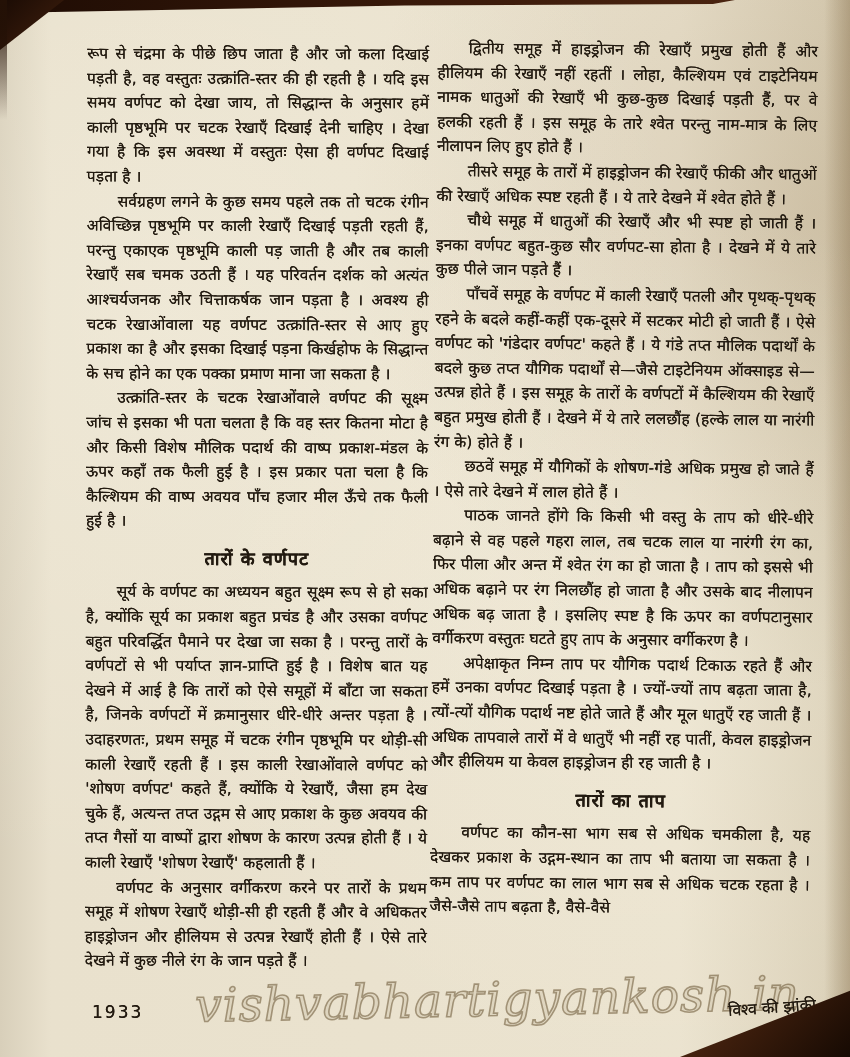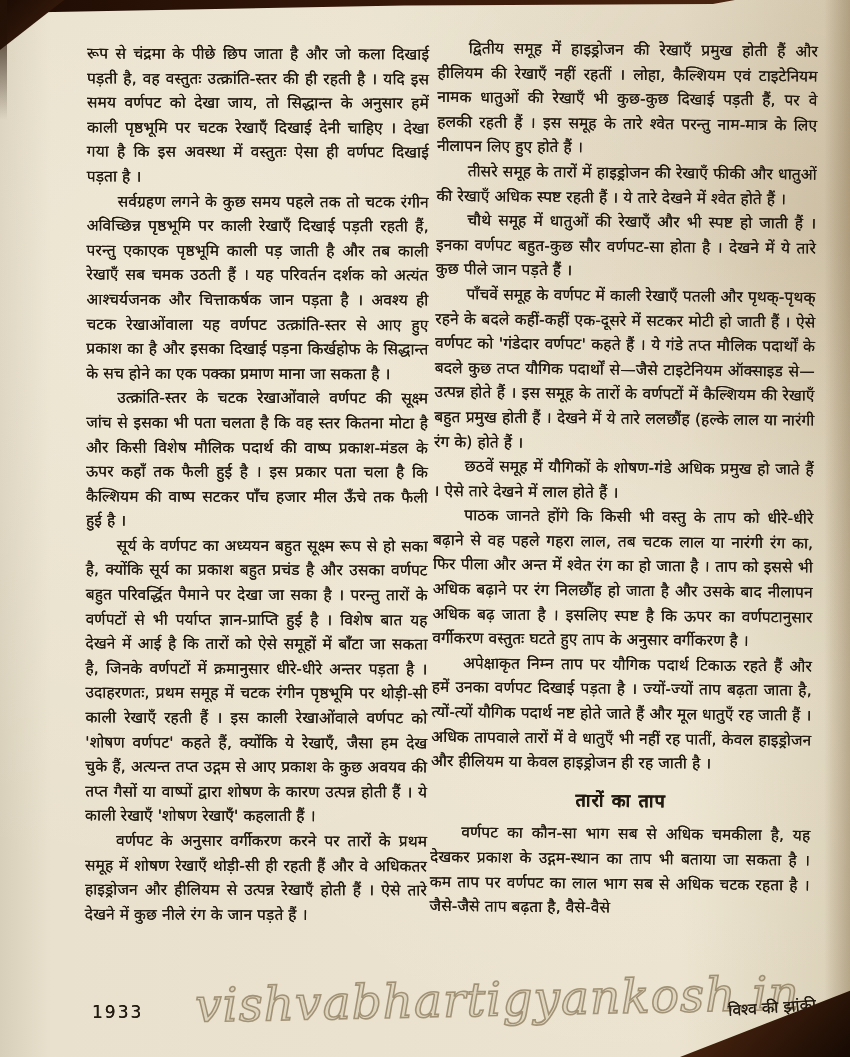--- a/index.html
+++ b/index.html
@@ -94,21 +94,22 @@
 <div id="page">
 
   <div class="top-edge"></div>
   <div class="topleft-corner"></div>
   <div class="left-edge"></div>
   <div class="right-shade"></div>
 
   <div class="col" id="col-left">
     <p class="para noindent">रूप से चंद्रमा के पीछे छिप जाता है और जो कला दिखाई पड़ती है, वह वस्तुतः उत्क्रांति-स्तर की ही रहती है । यदि इस समय वर्णपट को देखा जाय, तो सिद्धान्त के अनुसार हमें काली पृष्ठभूमि पर चटक रेखाएँ दिखाई देनी चाहिए । देखा गया है कि इस अवस्था में वस्तुतः ऐसा ही वर्णपट दिखाई पड़ता है ।</p>
     <p class="para">सर्वग्रहण लगने के कुछ समय पहले तक तो चटक रंगीन अविच्छिन्न पृष्ठभूमि पर काली रेखाएँ दिखाई पड़ती रहती हैं, परन्तु एकाएक पृष्ठभूमि काली पड़ जाती है और तब काली रेखाएँ सब चमक उठती हैं । यह परिवर्तन दर्शक को अत्यंत आश्चर्यजनक और चित्ताकर्षक जान पड़ता है । अवश्य ही चटक रेखाओंवाला यह वर्णपट उत्क्रांति-स्तर से आए हुए प्रकाश का है और इसका दिखाई पड़ना किर्खहोफ के सिद्धान्त के सच होने का एक पक्का प्रमाण माना जा सकता है ।</p>
-    <p class="para">उत्क्रांति-स्तर के चटक रेखाओंवाले वर्णपट की सूक्ष्म जांच से इसका भी पता चलता है कि वह स्तर कितना मोटा है और किसी विशेष मौलिक पदार्थ की वाष्प प्रकाश-मंडल के ऊपर कहाँ तक फैली हुई है । इस प्रकार पता चला है कि कैल्शियम की वाष्प सटकर पाँच हजार मील ऊँचे तक फैली हुई है ।</p>
+    <p class="para">उत्क्रांति-स्तर के चटक रेखाओंवाले वर्णपट की सूक्ष्म जांच से इसका भी पता चलता है कि वह स्तर कितना मोटा है और किसी विशेष मौलिक पदार्थ की वाष्प प्रकाश-मंडल के ऊपर कहाँ तक फैली हुई है । इस प्रकार पता चला है कि कैल्शियम की वाष्प अवयव पाँच हजार मील ऊँचे तक फैली हुई है ।</p>
+    <h2 class="section-heading">तारों के वर्णपट</h2>
     <p class="para">सूर्य के वर्णपट का अध्ययन बहुत सूक्ष्म रूप से हो सका है, क्योंकि सूर्य का प्रकाश बहुत प्रचंड है और उसका वर्णपट बहुत परिवर्द्धित पैमाने पर देखा जा सका है । परन्तु तारों के वर्णपटों से भी पर्याप्त ज्ञान-प्राप्ति हुई है । विशेष बात यह देखने में आई है कि तारों को ऐसे समूहों में बाँटा जा सकता है, जिनके वर्णपटों में क्रमानुसार धीरे-धीरे अन्तर पड़ता है । उदाहरणतः, प्रथम समूह में चटक रंगीन पृष्ठभूमि पर थोड़ी-सी काली रेखाएँ रहती हैं । इस काली रेखाओंवाले वर्णपट को 'शोषण वर्णपट' कहते हैं, क्योंकि ये रेखाएँ, जैसा हम देख चुके हैं, अत्यन्त तप्त उद्गम से आए प्रकाश के कुछ अवयव की तप्त गैसों या वाष्पों द्वारा शोषण के कारण उत्पन्न होती हैं । ये काली रेखाएँ 'शोषण रेखाएँ' कहलाती हैं ।</p>
     <p class="para">वर्णपट के अनुसार वर्गीकरण करने पर तारों के प्रथम समूह में शोषण रेखाएँ थोड़ी-सी ही रहती हैं और वे अधिकतर हाइड्रोजन और हीलियम से उत्पन्न रेखाएँ होती हैं । ऐसे तारे देखने में कुछ नीले रंग के जान पड़ते हैं ।</p>
   </div>
 
   <div class="col" id="col-right">
     <p class="para">द्वितीय समूह में हाइड्रोजन की रेखाएँ प्रमुख होती हैं और हीलियम की रेखाएँ नहीं रहतीं । लोहा, कैल्शियम एवं टाइटेनियम नामक धातुओं की रेखाएँ भी कुछ-कुछ दिखाई पड़ती हैं, पर वे हलकी रहती हैं । इस समूह के तारे श्वेत परन्तु नाम-मात्र के लिए नीलापन लिए हुए होते हैं ।</p>
     <p class="para">तीसरे समूह के तारों में हाइड्रोजन की रेखाएँ फीकी और धातुओं की रेखाएँ अधिक स्पष्ट रहती हैं । ये तारे देखने में श्वेत होते हैं ।</p>
     <p class="para">चौथे समूह में धातुओं की रेखाएँ और भी स्पष्ट हो जाती हैं । इनका वर्णपट बहुत-कुछ सौर वर्णपट-सा होता है । देखने में ये तारे कुछ पीले जान पड़ते हैं ।</p>
     <p class="para">पाँचवें समूह के वर्णपट में काली रेखाएँ पतली और पृथक्-पृथक् रहने के बदले कहीं-कहीं एक-दूसरे में सटकर मोटी हो जाती हैं । ऐसे वर्णपट को 'गंडेदार वर्णपट' कहते हैं । ये गंडे तप्त मौलिक पदार्थों के बदले कुछ तप्त यौगिक पदार्थों से—जैसे टाइटेनियम ऑक्साइड से—उत्पन्न होते हैं । इस समूह के तारों के वर्णपटों में कैल्शियम की रेखाएँ बहुत प्रमुख होती हैं । देखने में ये तारे ललछौंह (हल्के लाल या नारंगी रंग के) होते हैं ।</p>
     <p class="para">छठवें समूह में यौगिकों के शोषण-गंडे अधिक प्रमुख हो जाते हैं । ऐसे तारे देखने में लाल होते हैं ।</p>

